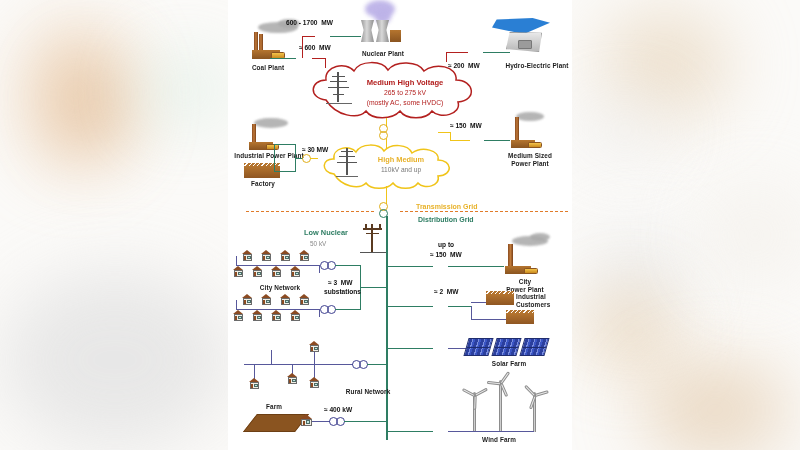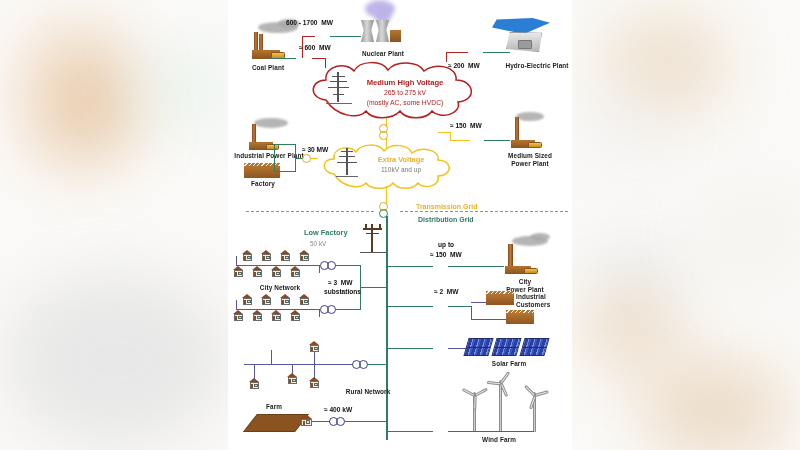--- a/index.html
+++ b/index.html
@@ -228,21 +228,21 @@
                  C43,48 26,45 18,32 Z" fill="#ffffff" stroke="#f0c419" stroke-width="1.5"></path>
       </svg>
     </div>
     <div class="pylon" style="left:108px;top:148px;width:22px;height:30px;">
       <div class="mast" style="left:9.5px;top:0px;width:2.2px;height:27px;"></div>
       <div class="arm" style="left:3px;top:8px;width:16px;height:1.2px;"></div>
       <div class="arm" style="left:1px;top:14px;width:20px;height:1.2px;"></div>
       <div class="arm" style="left:5px;top:3px;width:12px;height:1.1px;"></div>
       <div class="base" style="left:0px;top:28px;width:22px;"></div>
     </div>
-    <div class="cloudtxt hv-t1" style="left:133px;top:155px;width:80px;">Extra Voltage</div>
+    <div class="cloudtxt hv-t1" style="left:133px;top:155px;width:80px;">High Medium</div>
     <div class="cloudtxt hv-t2" style="left:133px;top:166px;width:80px;">110kV and up</div>
 
     <div class="plant" style="left:278px;top:112px;width:50px;height:40px;">
       <div class="smoke" style="left:10px;top:0px;width:28px;height:9px;"></div>
       <div class="stack" style="left:9px;top:5px;width:4px;height:26px;"></div>
       <div class="body-d" style="left:5px;top:28px;width:24px;height:8px;"></div>
       <div class="tank" style="left:22px;top:30px;width:14px;height:6px;border-radius:1.5px;"></div>
     </div>
     <div class="lbl" style="left:262px;top:152px;width:80px;">Medium Sized</div>
     <div class="lbl" style="left:262px;top:160px;width:80px;">Power Plant</div>
@@ -260,21 +260,21 @@
       <i style="left:0;top:7px;width:9px;height:9px;border-color:#2e7d63;"></i>
     </div>
 
     <div class="divider" style="left:18px;top:211px;width:128px;"></div>
     <div class="divider" style="left:172px;top:211px;width:168px;"></div>
     <div class="grid-lbl tg" style="left:188px;top:203px;">Transmission Grid</div>
     <div class="grid-lbl dg" style="left:190px;top:216px;">Distribution Grid</div>
 
     <div class="ln grn" style="left:158px;top:216px;width:1.5px;height:224px;"></div>
 
-    <div class="lv-t1" style="left:76px;top:228px;">Low Factory</div>
+    <div class="lv-t1" style="left:76px;top:228px;">Low Nuclear</div>
     <div class="lv-t2" style="left:82px;top:240px;">50 kV</div>
     <div class="pole" style="left:132px;top:222px;width:26px;height:32px;">
       <div class="p" style="left:11px;top:2px;width:2.4px;height:28px;"></div>
       <div class="c" style="left:3px;top:6px;width:19px;height:1.6px;"></div>
       <div class="c" style="left:6px;top:11px;width:13px;height:1.4px;"></div>
       <div class="c" style="left:5px;top:2px;width:1.5px;height:5px;"></div>
       <div class="c" style="left:19px;top:2px;width:1.5px;height:5px;"></div>
       <div class="c" style="left:0px;top:30px;width:26px;height:1px;background:#555;"></div>
     </div>
 

